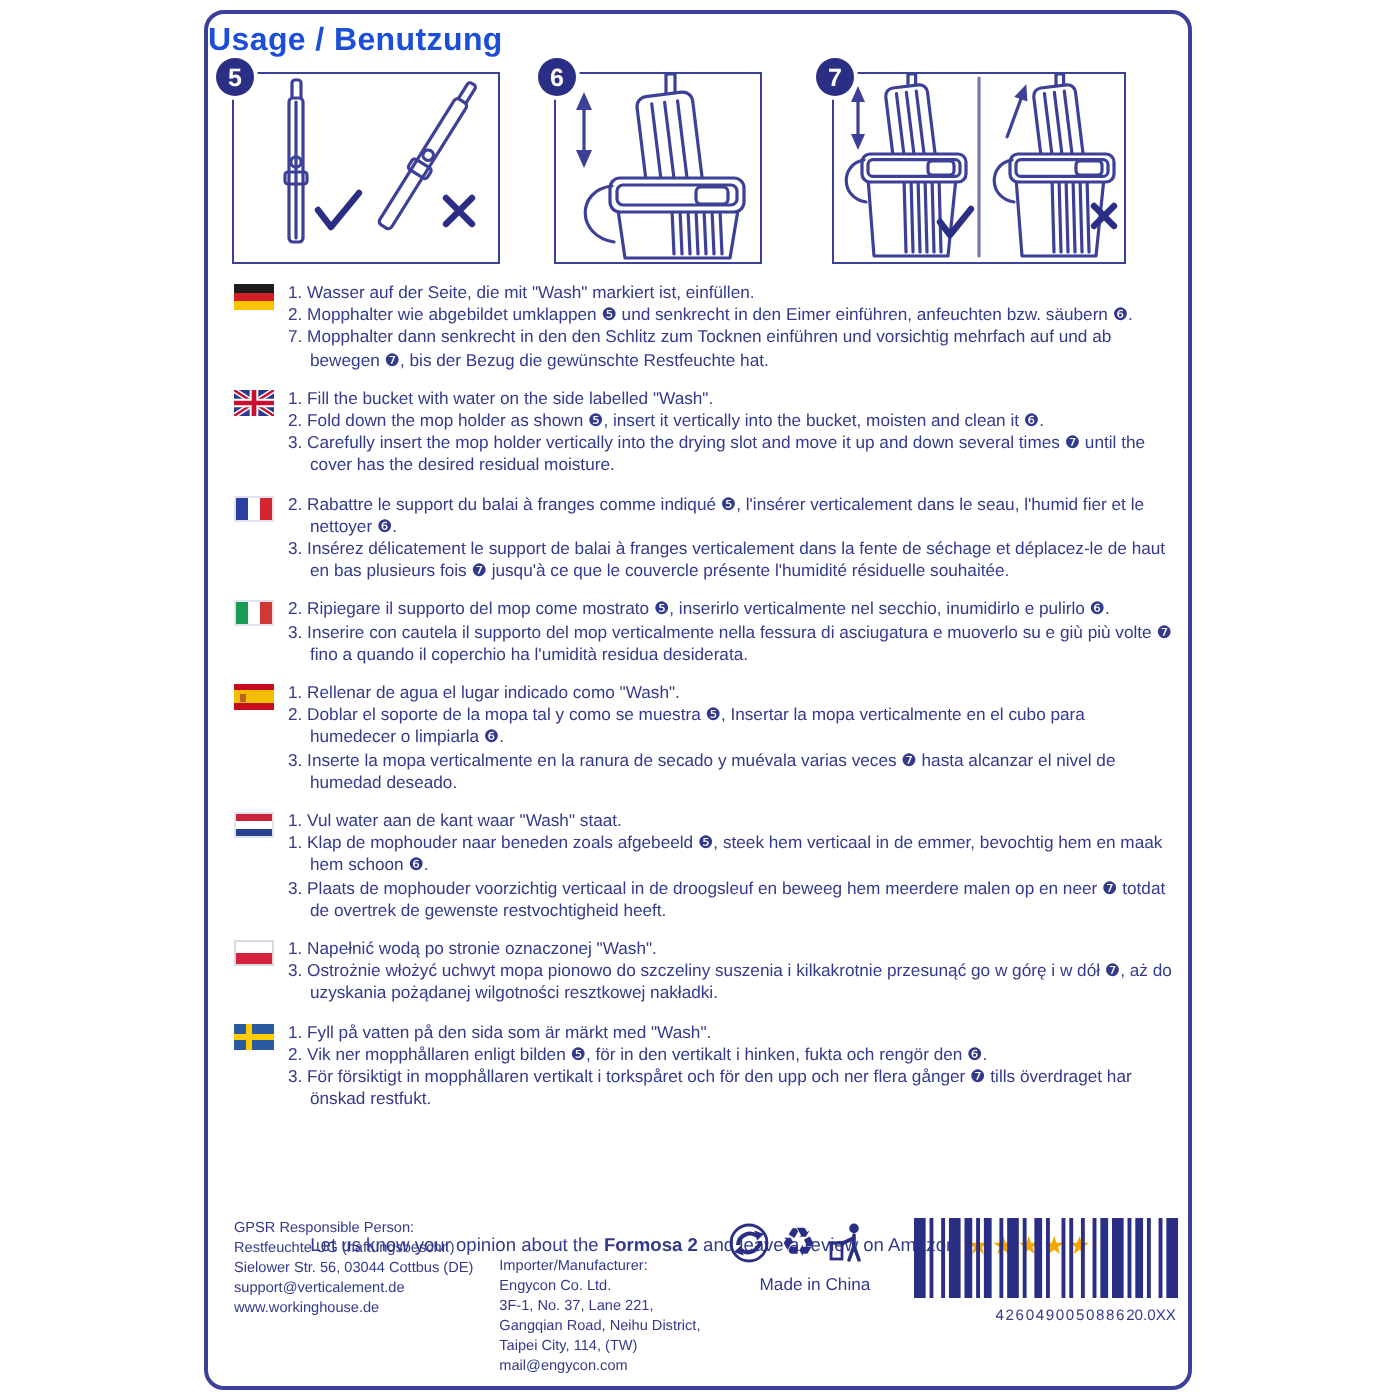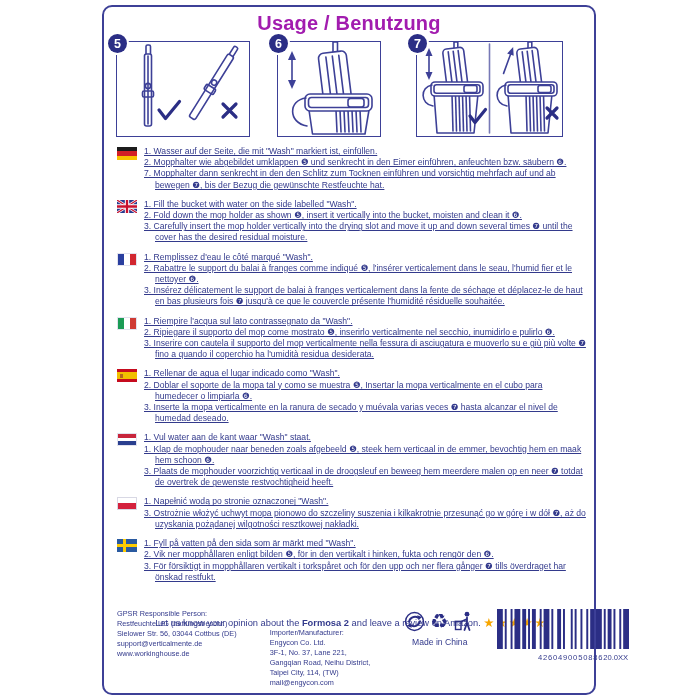--- a/index.html
+++ b/index.html
@@ -1,63 +1,63 @@
 <!DOCTYPE html>
 <html><head>
 <meta charset="utf-8">
 <style>
   html,body{margin:0;padding:0;background:#fff;}
   body{font-family:"Liberation Sans","DejaVu Sans",sans-serif;color:#333a8c;}
   .stage{position:relative;width:700px;height:700px;background:#fff;overflow:hidden;}
   .card{position:absolute;left:102px;top:5px;width:490px;height:686px;
         border:2px solid #3d4097;border-radius:10px;background:#fff;}
   
-  .title{margin-top:5px;text-align:center;font-size:20px;font-weight:bold;color:#a21caf;letter-spacing:.2px;}
+  .title{margin-top:5px;text-align:left;font-size:16px;font-weight:bold;color:#1d4ed8;letter-spacing:.2px;}
   
   .panels{position:relative;height:98px;margin-top:6px;display:flex;align-items:flex-start;}
   .panel{position:relative;height:96px;border:1.5px solid #3d4097;background:#fff;box-sizing:border-box;}
   .panel.p5{margin-left:12px;width:134px;}
   .panel.p6{margin-left:27px;width:104px;}
   .panel.p7{margin-left:35px;width:147px;}
   .badge{position:absolute;left:-9px;top:-8px;width:19px;height:19px;border-radius:50%;
          background:#2b2e85;color:#fff;font-size:12.5px;font-weight:bold;
          display:flex;align-items:center;justify-content:center;box-shadow:0 0 0 2px #fff;z-index:2;}
   .panel svg{position:absolute;left:0;top:0;}
   .draw{stroke:#3d4097;fill:none;stroke-width:1.6;stroke-linecap:round;stroke-linejoin:round;}
   .draw-fill{stroke:#3d4097;fill:#fff;stroke-width:1.6;stroke-linejoin:round;}
   .mark{stroke:#2b2e85;fill:none;stroke-width:3.2;stroke-linecap:round;stroke-linejoin:round;}
   .arrowfill{fill:#3d4097;stroke:none;}
   
-  .sections{margin:7px 8px 0 13px;text-decoration:underline;}
+  .sections{margin:7px 8px 0 13px;}
   .section{position:relative;padding-left:27px;margin-bottom:8px;}
   .flag{position:absolute;left:0;top:1px;width:20px;height:13px;display:block;box-sizing:border-box;}
   .flag-de{background:linear-gradient(#1c1c1c 33.4%,#d21f26 33.4% 66.7%,#f8c300 66.7%);}
   .flag-fr{background:linear-gradient(90deg,#2a3f9f 33.4%,#fff 33.4% 66.7%,#d22730 66.7%);border:1px solid #e2e2ee;}
   .flag-it{background:linear-gradient(90deg,#1a9b55 33.4%,#fff 33.4% 66.7%,#cf3a34 66.7%);border:1px solid #e2e2ee;}
   .flag-es{background:linear-gradient(#c60b1e 25%,#f1bf00 25% 75%,#c60b1e 75%);position:absolute;}
   .flag-es::after{content:"";position:absolute;left:3px;top:5px;width:3px;height:4px;background:#b5651d;}
   .flag-nl{background:linear-gradient(#c8253c 33.4%,#fff 33.4% 66.7%,#2a3f8f 66.7%);border:1px solid #e2e2ee;}
   .flag-pl{background:linear-gradient(#fff 50%,#d4213d 50%);border:1px solid #d8d8e4;}
   .flag-se{background:#2a5aa0;position:absolute;}
   .flag-se::before{content:"";position:absolute;left:5.5px;top:0;width:3.2px;height:13px;background:#fecc00;}
   .flag-se::after{content:"";position:absolute;left:0;top:5px;width:20px;height:3.2px;background:#fecc00;}
   .flag svg{display:block;}
   .step{margin:0;font-size:8.6px;line-height:11.2px;padding-left:11px;text-indent:-11px;color:#333a8c;}
   
   .review{position:absolute;left:4px;right:0;bottom:63px;text-align:center;font-size:9.3px;color:#333a8c;}
   .review b{font-weight:bold;}
   .stars{color:#f7a600;font-size:12.5px;letter-spacing:1.5px;vertical-align:-1.5px;font-family:"DejaVu Sans",sans-serif;}
   
-  .footer{position:absolute;left:13px;right:5px;bottom:5px;display:flex;align-items:flex-start;font-size:7.3px;line-height:10px;gap:20px;}
+  .footer{position:absolute;left:13px;right:5px;bottom:5px;display:flex;align-items:flex-start;font-size:7.3px;line-height:10px;}
   .fcol{white-space:nowrap;}
   .fcol.importer{margin-left:13px;margin-top:19px;}
   .iconcol{margin-left:14px;text-align:center;}
   .iconrow{display:flex;align-items:center;gap:5px;height:24px;}
   .recycle-glyph{font-family:"DejaVu Sans",sans-serif;font-size:20px;color:#2b2e85;line-height:20px;}
-  .madein{margin-top:4px;font-size:8.6px;}
+  .madein{margin-top:4px;font-size:8.6px;text-align:right;}
   .barcol{margin-left:auto;width:134px;}
   .barwrap{width:132px;height:40px;margin-left:2px;}
   .barnums{display:flex;justify-content:flex-end;font-size:7.6px;margin-top:1px;padding:0 1px;}
   .bn-left{letter-spacing:.8px;}
 </style>
 </head>
 <body>
 
 <div class="stage">
   <div class="card">
@@ -189,28 +189,26 @@
             <path d="M30,0 V39 M0,19.5 H60" stroke="#c8102e" stroke-width="7"></path>
           </svg>
         </span>
         <p class="step">1. Fill the bucket with water on the side labelled "Wash".</p>
         <p class="step">2. Fold down the mop holder as shown ❺, insert it vertically into the bucket, moisten and clean it ❻.</p>
         <p class="step">3. Carefully insert the mop holder vertically into the drying slot and move it up and down several times ❼ until the cover has the desired residual moisture.</p>
       </div>
 
       <div class="section">
         <span class="flag flag-fr"></span>
-        <p class="step">1. Remplissez d'eau le côté marqué "Wash".</p>
         <p class="step">2. Rabattre le support du balai à franges comme indiqué ❺, l'insérer verticalement dans le seau, l'humid fier et le nettoyer ❻.</p>
         <p class="step">3. Insérez délicatement le support de balai à franges verticalement dans la fente de séchage et déplacez-le de haut en bas plusieurs fois ❼ jusqu'à ce que le couvercle présente l'humidité résiduelle souhaitée.</p>
       </div>
 
       <div class="section">
         <span class="flag flag-it"></span>
-        <p class="step">1. Riempire l'acqua sul lato contrassegnato da "Wash".</p>
         <p class="step">2. Ripiegare il supporto del mop come mostrato ❺, inserirlo verticalmente nel secchio, inumidirlo e pulirlo ❻.</p>
         <p class="step">3. Inserire con cautela il supporto del mop verticalmente nella fessura di asciugatura e muoverlo su e giù più volte ❼ fino a quando il coperchio ha l'umidità residua desiderata.</p>
       </div>
 
       <div class="section">
         <span class="flag flag-es"></span>
         <p class="step">1. Rellenar de agua el lugar indicado como "Wash".</p>
         <p class="step">2. Doblar el soporte de la mopa tal y como se muestra ❺, Insertar la mopa verticalmente en el cubo para humedecer o limpiarla ❻.</p>
         <p class="step">3. Inserte la mopa verticalmente en la ranura de secado y muévala varias veces ❼ hasta alcanzar el nivel de humedad deseado.</p>
       </div>
@@ -238,21 +236,21 @@
 
     <div class="review">
       <span>Let us know your opinion about the </span><b>Formosa 2</b><span> and leave a review on Amazon. </span><span class="stars">★★★★★</span>
     </div>
 
     <div class="footer">
       <div class="fcol">
         <div>GPSR Responsible Person:</div>
         <div>Restfeuchte UG (haftungsbeschr.)</div>
         <div>Sielower Str. 56, 03044 Cottbus (DE)</div>
-        <div>support@verticalmente.de</div>
+        <div>support@verticalement.de</div>
         <div>www.workinghouse.de</div>
       </div>
       <div class="fcol importer">
         <div>Importer/Manufacturer:</div>
         <div>Engycon Co. Ltd.</div>
         <div>3F-1, No. 37, Lane 221,</div>
         <div>Gangqian Road, Neihu District,</div>
         <div>Taipei City, 114, (TW)</div>
         <div>mail@engycon.com</div>
       </div>

